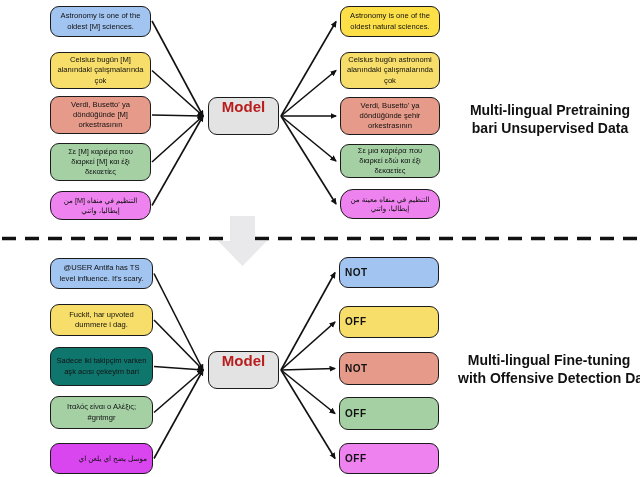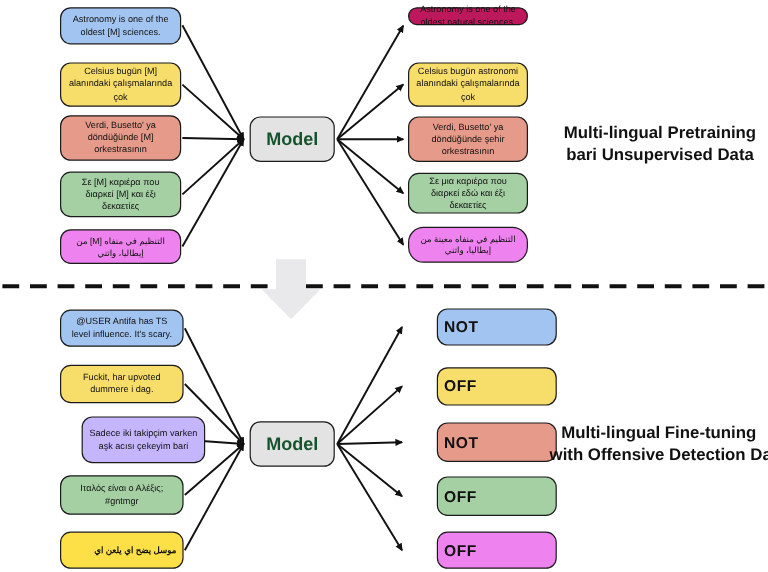--- a/index.html
+++ b/index.html
@@ -33,28 +33,27 @@
     color: #111111;
     font-weight: 500;
   }
   .box.rtl { direction: rtl; font-size: 7.2px; }
   .model-box {
     position: absolute;
     z-index: 2;
     border: 1.8px solid #1b1b1b;
     border-radius: 9px;
     display: flex;
-    align-items: center;
     justify-content: center;
     box-sizing: border-box;
     font-size: 15px;
     font-weight: 700;
-    color: #14532d;
+    color: #b91c1c;
   }
-  .out-label { font-size: 13px; font-weight: 700; letter-spacing: 0.5px; margin-left: 25px; }
+  .out-label { font-size: 10px; font-weight: 700; letter-spacing: 0.5px; }
   .section-label {
     position: absolute;
     z-index: 2;
     text-align: center;
     font-weight: 700;
     font-size: 14px;
     line-height: 1.25;
     color: #111111;
     white-space: nowrap;
   }
@@ -113,29 +112,29 @@
     </div>
   <div class="box" style="left: 50px; top: 96px; width: 101px; height: 38px; background: rgb(230, 154, 138);">
       <span>Verdi, Busetto' ya döndüğünde [M] orkestrasının</span>
     </div>
   <div class="box" style="left: 50px; top: 52px; width: 101px; height: 37px; background: rgb(247, 221, 105);">
       <span>Celsius bugün [M] alanındaki çalışmalarında çok</span>
     </div>
   <div class="box" style="left: 50px; top: 143px; width: 101px; height: 38px; background: rgb(164, 208, 164);">
       <span>Σε [M] καριέρα που διαρκεί [M] και έξι δεκαετίες</span>
     </div>
-  <div class="box rtl" dir="rtl" style="left: 50px; top: 191px; width: 101px; height: 29px; background: rgb(238, 130, 238);">
+  <div class="box rtl" dir="rtl" style="left: 50px; top: 191px; width: 101px; height: 29px; background: rgb(238, 130, 238); border-radius: 12px;">
       <span>التنظيم في منفاه [M] من إيطاليا، واتني</span>
     </div>
 
   <div class="model-box" style="left: 208px; top: 97px; width: 71px; height: 38px; background: rgb(227, 227, 227);">
       <span>Model</span>
     </div>
 
-  <div class="box" style="left: 340px; top: 6px; width: 100px; height: 15px; background: #be185d;">
+  <div class="box" style="left: 340px; top: 6px; width: 100px; height: 31px; background: #fde047;">
       <span>Astronomy is one of the oldest natural sciences.</span>
     </div>
   <div class="box" style="left: 340px; top: 52px; width: 100px; height: 37px; background: rgb(247, 221, 105);">
       <span>Celsius bugün astronomi alanındaki çalışmalarında çok</span>
     </div>
   <div class="box" style="left: 340px; top: 97px; width: 100px; height: 38px; background: rgb(230, 154, 138);">
       <span>Verdi, Busetto' ya döndüğünde şehir orkestrasının</span>
     </div>
   <div class="box" style="left: 340px; top: 144px; width: 100px; height: 34px; background: rgb(164, 208, 164);">
       <span>Σε μια καριέρα που διαρκεί εδώ και έξι δεκαετίες</span>
@@ -148,27 +147,27 @@
     <div>Multi-lingual Pretraining</div>
     <div>bari Unsupervised Data</div>
   </div>
 
   <div class="box" style="left: 50px; top: 304px; width: 103px; height: 32px; background: rgb(247, 221, 105);">
       <span>Fuckit, har upvoted dummere i dag.</span>
     </div>
   <div class="box" style="left: 50px; top: 258px; width: 103px; height: 31px; background: rgb(162, 196, 240);">
       <span>@USER Antifa has TS level influence. It's scary.</span>
     </div>
-  <div class="box" style="left: 68px; top: 347px; width: 103px; height: 39px; background: #c4b5fd;">
+  <div class="box" style="left: 50px; top: 347px; width: 103px; height: 39px; background: #0f766e;">
       <span>Sadece iki takipçim varken  aşk acısı çekeyim bari</span>
     </div>
   <div class="box" style="left: 50px; top: 396px; width: 103px; height: 33px; background: rgb(164, 208, 164);">
       <span>Ιταλός είναι  ο Αλέξις; #gntmgr</span>
     </div>
-  <div class="box rtl" dir="rtl" style="left: 50px; top: 443px; width: 103px; height: 31px; background: #fde047; font-weight: bold;">
+  <div class="box rtl" dir="rtl" style="left: 50px; top: 443px; width: 103px; height: 31px; background: #d946ef;">
       <span>موسل يضح اي يلعن اي</span>
     </div>
 
   <div class="model-box" style="left: 208px; top: 351px; width: 71px; height: 38px; background: rgb(227, 227, 227);">
       <span>Model</span>
     </div>
 
   <div class="box out-label" style="left: 339px; top: 257px; width: 100px; height: 31px; background: rgb(162, 196, 240);">
       <span>NOT</span>
     </div>

